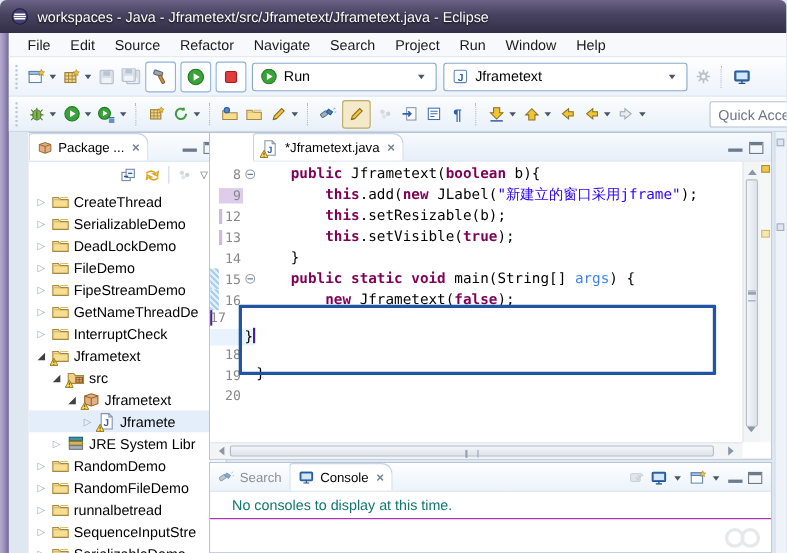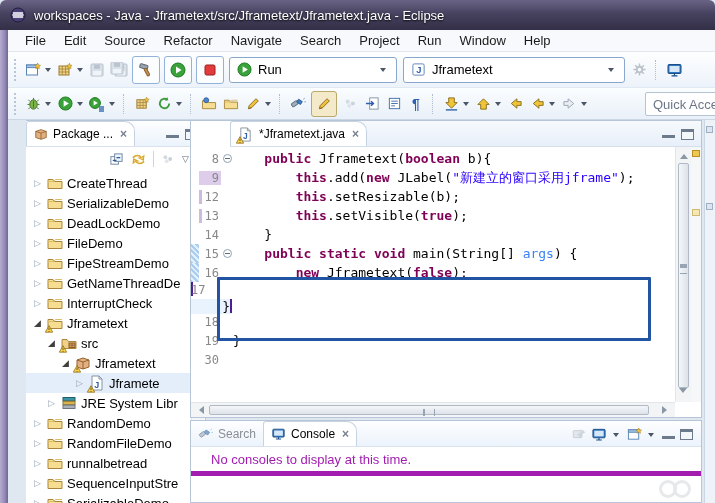--- a/index.html
+++ b/index.html
@@ -99,21 +99,21 @@
   .mark { position:absolute; left:1px; width:8px; height:7px; border:1px solid #b98f23; background:#eec94f; }
   .mark.pale { background:#f6e7b0; border-color:#cdb978; }
   .hscroll { position:absolute; left:0; right:26px; bottom:0; height:15px; background:#f3f4f6; border-top:1px solid #e2e5ea; }
   .hthumb { position:absolute; left:18px; width:440px; top:2px; bottom:2px; border:1px solid #b0bac6; border-radius:2px; background:linear-gradient(#f4f6f9,#dde3ea); }
   .hgrip { width:12px; height:7px; margin:3px auto; border-left:1px solid #98a4b2; border-right:1px solid #98a4b2; box-shadow: inset 4px 0 0 -3px #98a4b2; }
   .harrow { position:absolute; top:3px; width:0; height:0; border:4px solid transparent; }
   .harrow.l { left:4px; border-right:5px solid #8a97a6; }
   .harrow.r { right:4px; border-left:5px solid #8a97a6; }
 
   
-  .cmsg { padding:5px 8px 4px 20px; border-bottom:5px solid #a21caf; color:#a21caf; }
+  .cmsg { padding:5px 8px 4px 20px; border-bottom:1px solid #a21caf; color:#0f766e; }
   .ctools { margin-left:auto; display:flex; align-items:center; gap:5px; padding:0 8px 4px 0; }
   .watermark { position:absolute; right:2px; bottom:0px; width:40px; height:22px; opacity:.35; }
   .watermark i { position:absolute; width:18px; height:18px; border:3px solid #b9bec6; border-radius:50%; display:block; }
   .watermark i:nth-child(2) { left:14px; }
 
   svg { display:block; }
 </style>
 </head>
 <body>
 
@@ -740,21 +740,21 @@
           <span class="lnum">18</span>
           <span class="foldcol"></span>
           <span class="ltext"></span>
         </div><div class="cl ">
           <span class="rangecol"></span>
           <span class="lnum">19</span>
           <span class="foldcol"></span>
           <span class="ltext"><span class="t-p">}</span></span>
         </div><div class="cl ">
           <span class="rangecol"></span>
-          <span class="lnum">30</span>
+          <span class="lnum">20</span>
           <span class="foldcol"></span>
           <span class="ltext"></span>
         </div></div>
     <div class="hl-box"></div>
   </div>
   <div class="vscroll">
     <div class="sarrow up" style="margin-top:3px"></div>
     <div class="vthumb">
         <div class="grip" style="margin-top:100px"></div>
       </div>

